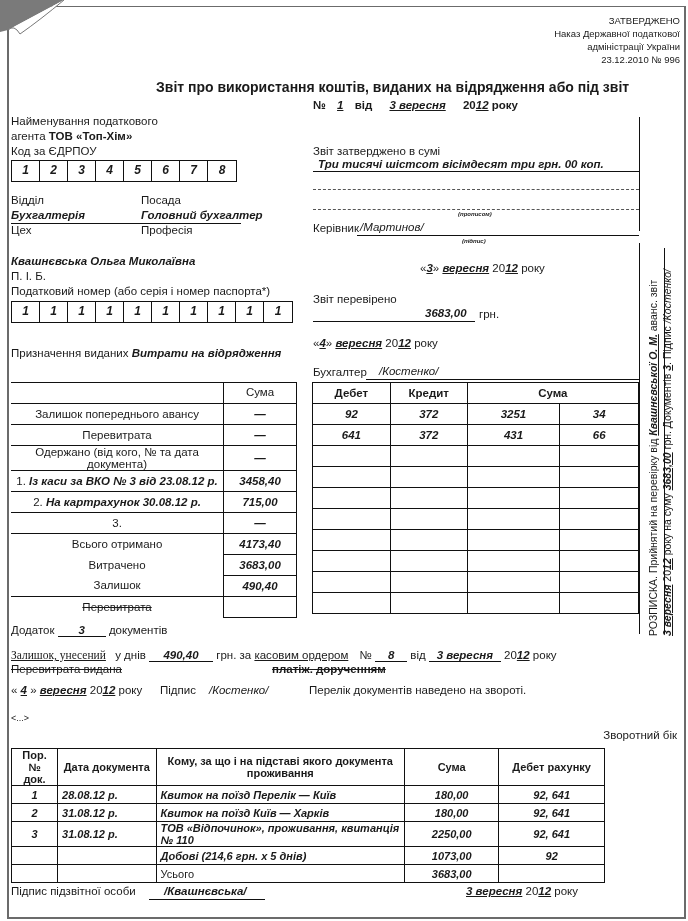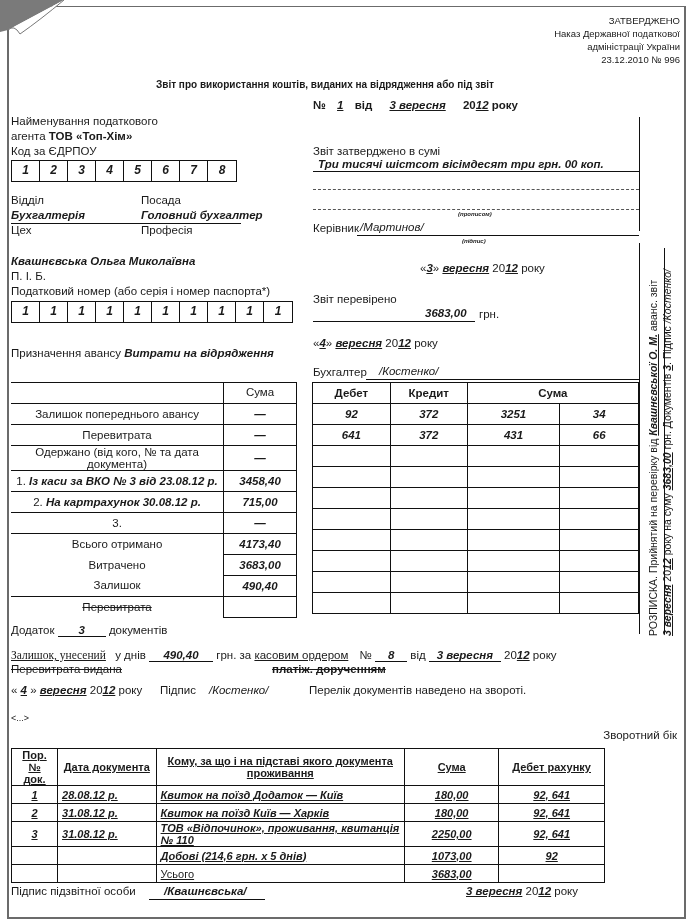--- a/index.html
+++ b/index.html
@@ -11,21 +11,21 @@
   .bi { font-weight: bold; font-style: italic; }
   .b { font-weight: bold; }
   .i { font-style: italic; }
   .u { text-decoration: underline; }
   .strike { text-decoration: line-through; }
   .hline { position: absolute; height: 0; border-top: 1px solid #111; }
   .dline { position: absolute; height: 0; border-top: 1px dashed #555; }
   .vline { position: absolute; width: 0; border-left: 1.5px solid #111; }
   .tiny { font-size: 6px; font-weight: bold; font-style: italic; }
   .stamp { font-size: 9.5px; text-align: right; line-height: 13px; }
-  .title { font-size: 10px; font-weight: bold; }
+  .title { font-size: 14px; font-weight: bold; }
   .boxes { position: absolute; display: flex; border: 1.5px solid #111; }
   .boxes div { width: 28px; height: 20px; border-right: 1.5px solid #111; text-align: center; line-height: 19px; font-weight: bold; font-style: italic; font-size: 12px; }
   .boxes div:last-child { border-right: none; }
   table { border-collapse: collapse; position: absolute; }
   td, th { border: 1.5px solid #111; height: 21px; font-size: 11.5px; padding: 0 4px; }
   .left-tbl td { border-left: none; text-align: center; }
   .left-tbl td.amt { border-left: 1.5px solid #111; border-right: 1.5px solid #111; text-align: center; font-weight: bold; font-style: italic; }
   .left-tbl tr.hdr td { border-top: 1.5px solid #111; }
   .acc-tbl td { text-align: center; font-weight: bold; font-style: italic; }
   .acc-tbl th { font-weight: bold; }
@@ -119,21 +119,21 @@
 
 <div class="abs" style="left:313px;top:293px;">Звіт перевірено</div>
 <div class="abs bi" style="left:425px;top:307px;">3683,00</div>
 <div class="hline" style="left:313px;top:321px;width:162px;"></div>
 <div class="abs" style="left:479px;top:308px;">грн.</div>
 <div class="abs" style="left:313px;top:337px;">«<span class="bi u">4</span>» <span class="bi u">вересня</span> <span>20</span><span class="bi u">12</span> <span>року</span></div>
 <div class="abs" style="left:313px;top:366px;">Бухгалтер</div>
 <div class="abs i" style="left:379px;top:365px;">/Костенко/</div>
 <div class="hline" style="left:366px;top:379px;width:273px;"></div>
 
-<div class="abs" style="left:11px;top:347px;"><span>Призначення авансу</span> <span class="bi">Витрати на відрядження</span></div>
+<div class="abs" style="left:11px;top:347px;"><span>Призначення виданих</span> <span class="bi">Витрати на відрядження</span></div>
 
 <div class="hline" style="left:11px;top:382px;width:286px;border-top-width:1.5px;"></div>
 <table class="left-tbl" style="left:11px;top:382px;width:286px;">
   <colgroup>
       <col style="width:213px">
       <col style="width:73px">
     </colgroup>
   <tbody>
       <tr class="hdr">
         <td style="border-top:none;"></td>
@@ -288,40 +288,40 @@
 
 <div class="abs" style="left:11px;top:684px;">« <span class="bi u">4</span> » <span class="bi u">вересня</span> <span>20</span><span class="bi u">12</span> <span>року</span></div>
 <div class="abs" style="left:160px;top:684px;">Підпис</div>
 <div class="abs i" style="left:209px;top:684px;">/Костенко/</div>
 <div class="abs" style="left:309px;top:684px;">Перелік документів наведено на звороті.</div>
 
 <div class="abs" style="left:11px;top:713px;font-size:9px;">&lt;...&gt;</div>
 
 <div class="abs" style="right:11px;top:729px;">Зворотний бік</div>
 
-<table class="back-tbl" style="left:11px;top:748px;width:594px;text-decoration:underline;">
+<table class="back-tbl" style="left:11px;top:748px;width:594px;">
   <colgroup>
       <col style="width:49px">
       <col style="width:106px">
       <col style="width:286px">
       <col style="width:105px">
       <col style="width:118px">
     </colgroup>
   <tbody>
       <tr>
     <th>Пор. № док.</th>
     <th>Дата документа</th>
     <th>Кому, за що і на підставі якого документа проживання</th>
     <th>Сума</th>
     <th>Дебет рахунку</th>
   </tr>
   <tr>
     <td class="bi" style="text-align:center;">1</td>
     <td class="bi">28.08.12 р.</td>
-    <td class="bi">Квиток на поїзд Додаток — Київ</td>
+    <td class="bi">Квиток на поїзд Перелік — Київ</td>
     <td class="bi" style="text-align:center;">180,00</td>
     <td class="bi" style="text-align:center;">92, 641</td>
   </tr>
   <tr>
     <td class="bi" style="text-align:center;">2</td>
     <td class="bi">31.08.12 р.</td>
     <td class="bi">Квиток на поїзд Київ — Харків</td>
     <td class="bi" style="text-align:center;">180,00</td>
     <td class="bi" style="text-align:center;">92, 641</td>
   </tr>

